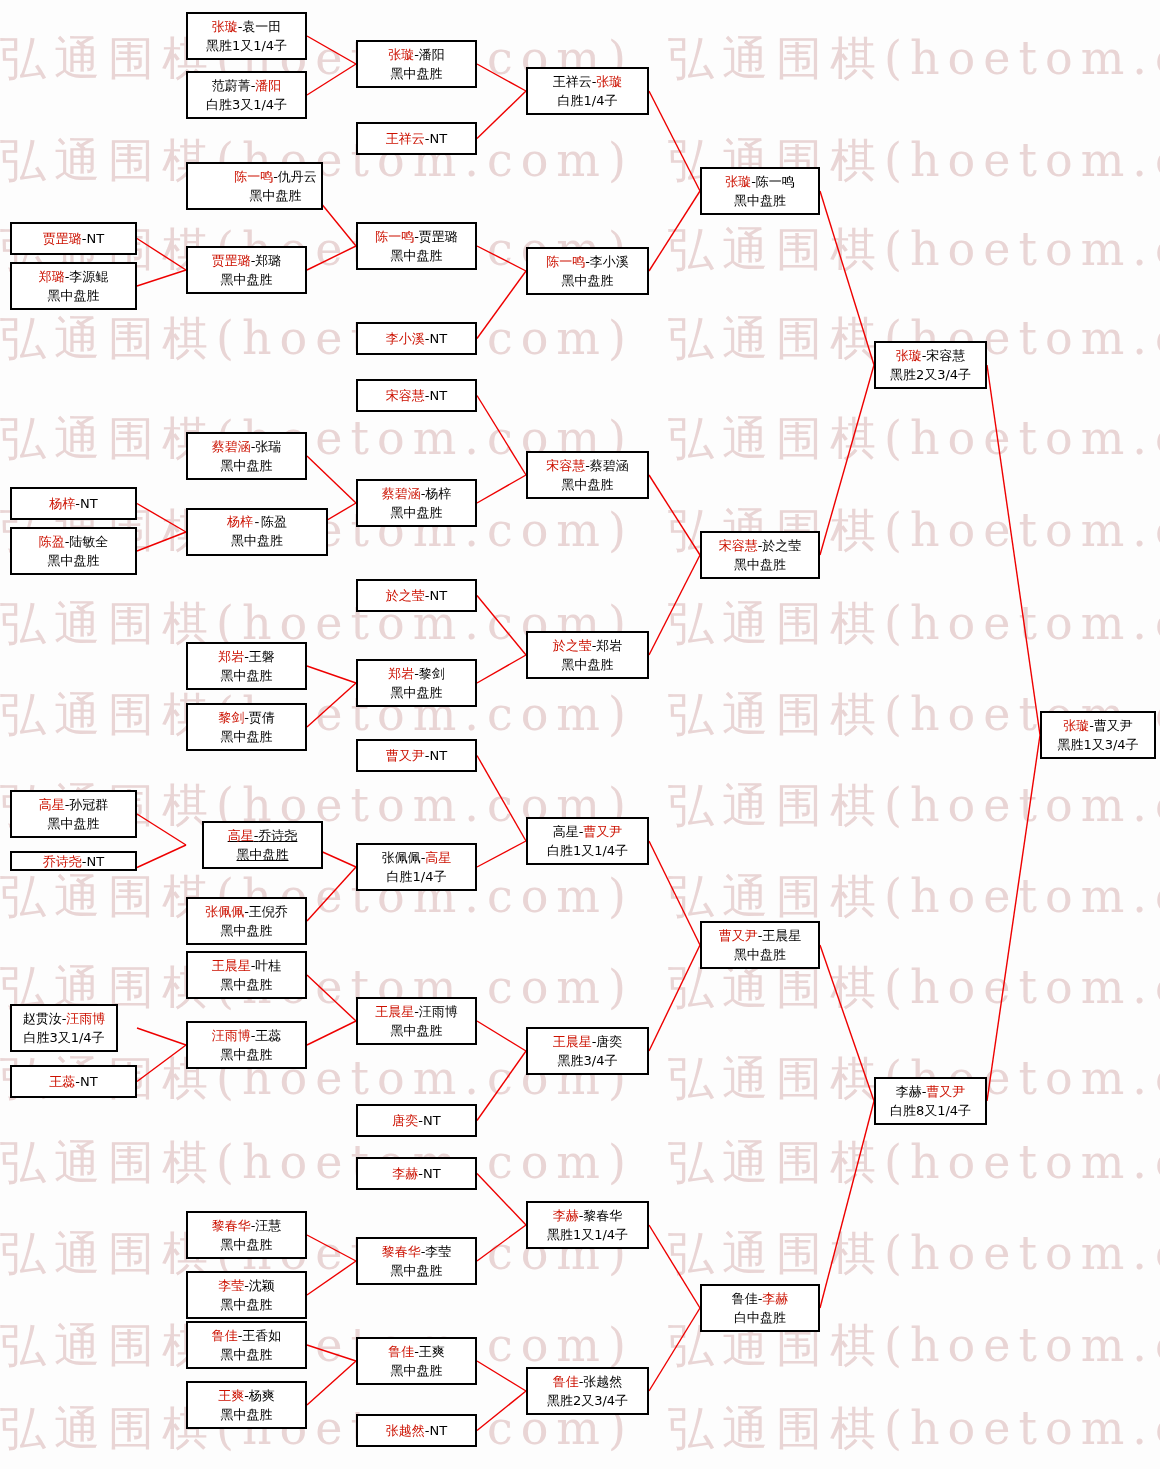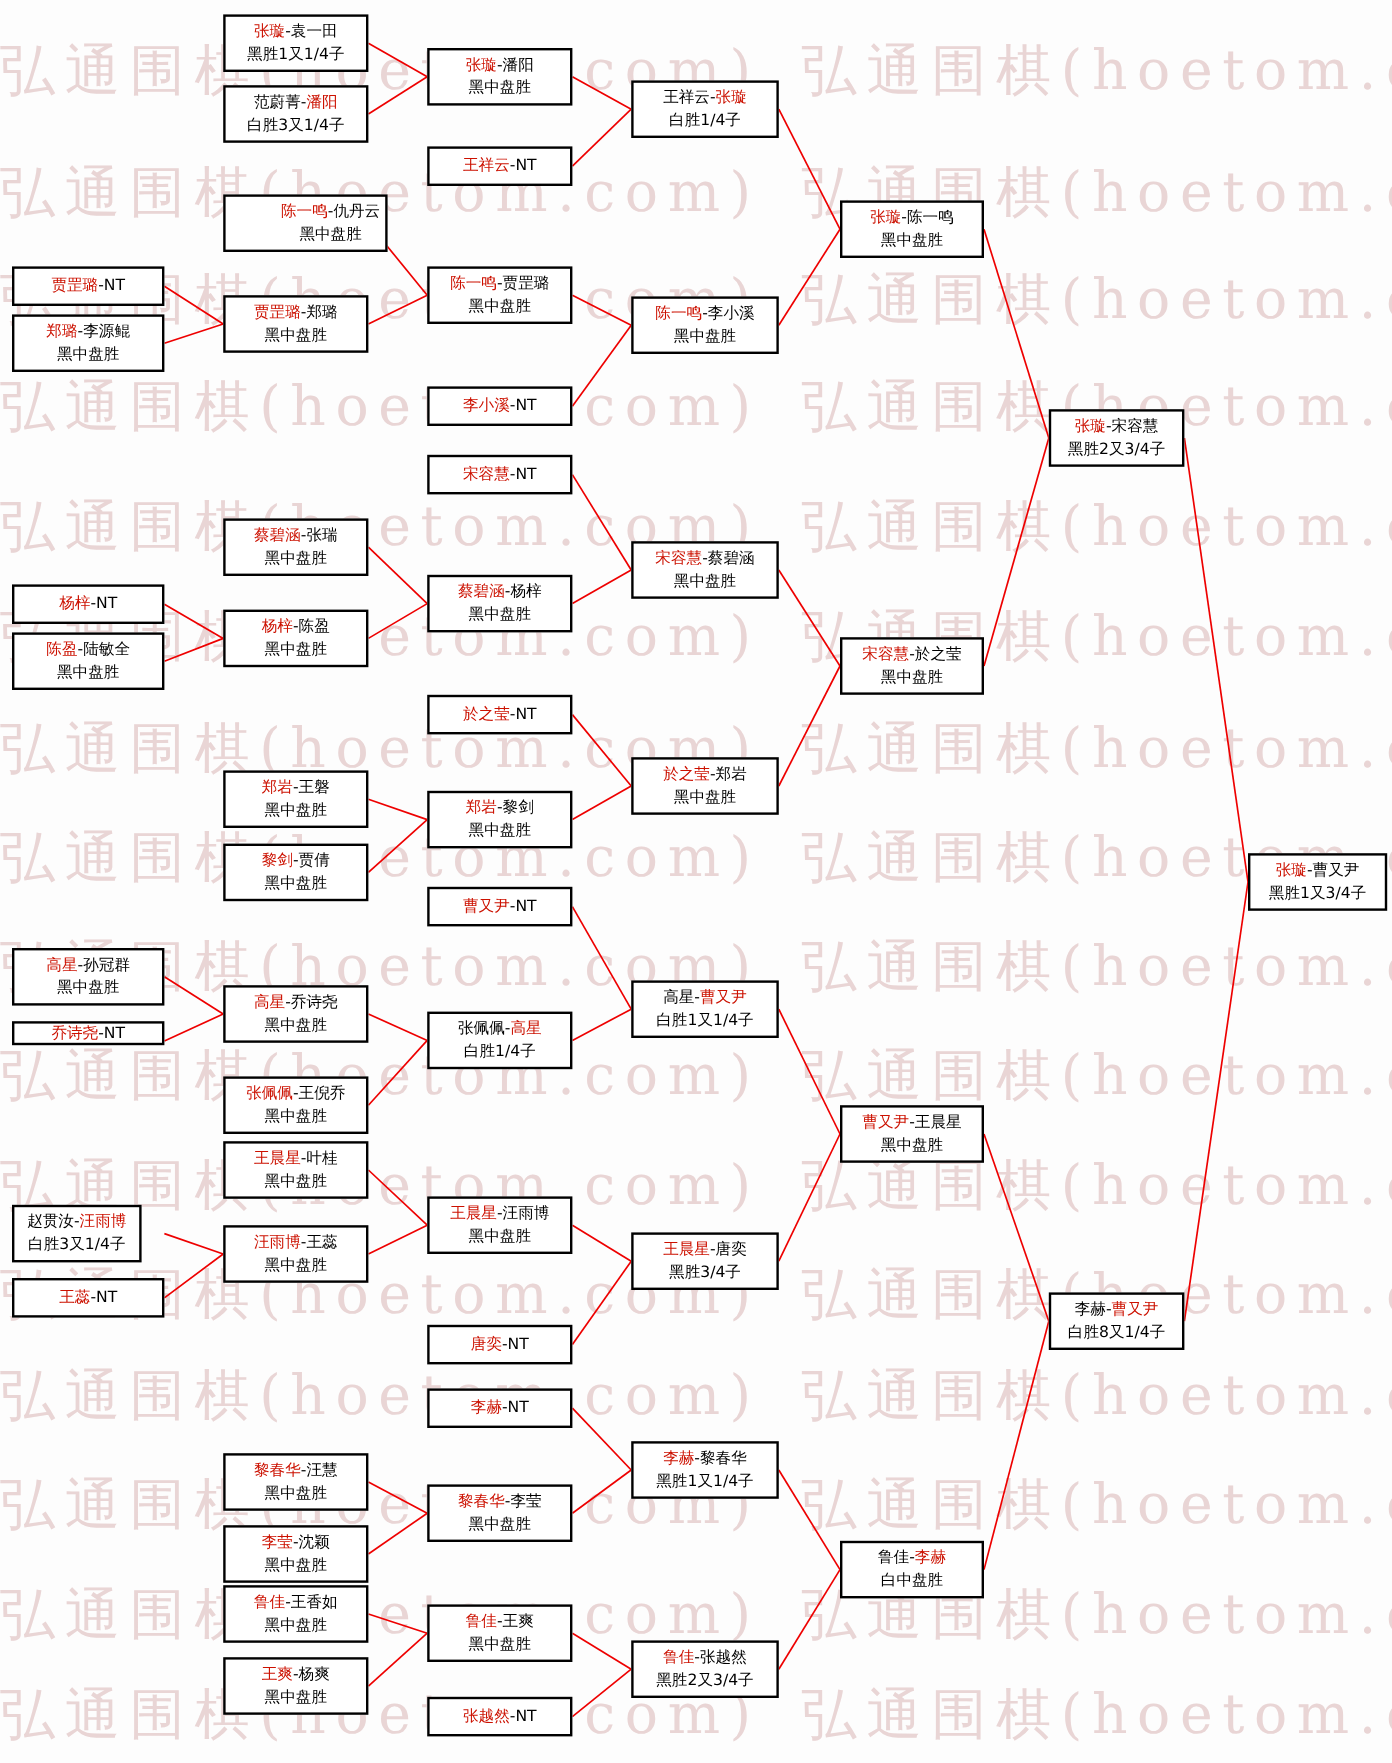--- a/index.html
+++ b/index.html
@@ -169,33 +169,33 @@
         <div class="res">黑中盘胜</div>
       </div>
       <div class="match" style="left: 186px; top: 246px; width: 121px; height: 48px;">
         <div class="names"><span class="win">贾罡璐</span><span>-</span><span>郑璐</span></div>
         <div class="res">黑中盘胜</div>
       </div>
       <div class="match" style="left: 186px; top: 432px; width: 121px; height: 48px;">
         <div class="names"><span class="win">蔡碧涵</span><span>-</span><span>张瑞</span></div>
         <div class="res">黑中盘胜</div>
       </div>
-      <div class="match" style="left: 186px; top: 508px; width: 121px; height: 48px;">
+      <div class="match" style="left: 186px; top: 508px; width: 142px; height: 48px; font-family: Liberation Mono, monospace;">
         <div class="names"><span class="win">杨梓</span><span>-</span><span>陈盈</span></div>
         <div class="res">黑中盘胜</div>
       </div>
       <div class="match" style="left: 186px; top: 642px; width: 121px; height: 48px;">
         <div class="names"><span class="win">郑岩</span><span>-</span><span>王磐</span></div>
         <div class="res">黑中盘胜</div>
       </div>
       <div class="match" style="left: 186px; top: 703px; width: 121px; height: 48px;">
         <div class="names"><span class="win">黎剑</span><span>-</span><span>贾倩</span></div>
         <div class="res">黑中盘胜</div>
       </div>
-      <div class="match" style="left: 186px; top: 821px; width: 121px; height: 48px;">
+      <div class="match" style="left: 202px; top: 821px; width: 121px; height: 48px; text-decoration: underline;">
         <div class="names"><span class="win">高星</span><span>-</span><span>乔诗尧</span></div>
         <div class="res">黑中盘胜</div>
       </div>
       <div class="match" style="left: 186px; top: 897px; width: 121px; height: 48px;">
         <div class="names"><span class="win">张佩佩</span><span>-</span><span>王倪乔</span></div>
         <div class="res">黑中盘胜</div>
       </div>
       <div class="match" style="left: 186px; top: 951px; width: 121px; height: 48px;">
         <div class="names"><span class="win">王晨星</span><span>-</span><span>叶桂</span></div>
         <div class="res">黑中盘胜</div>

